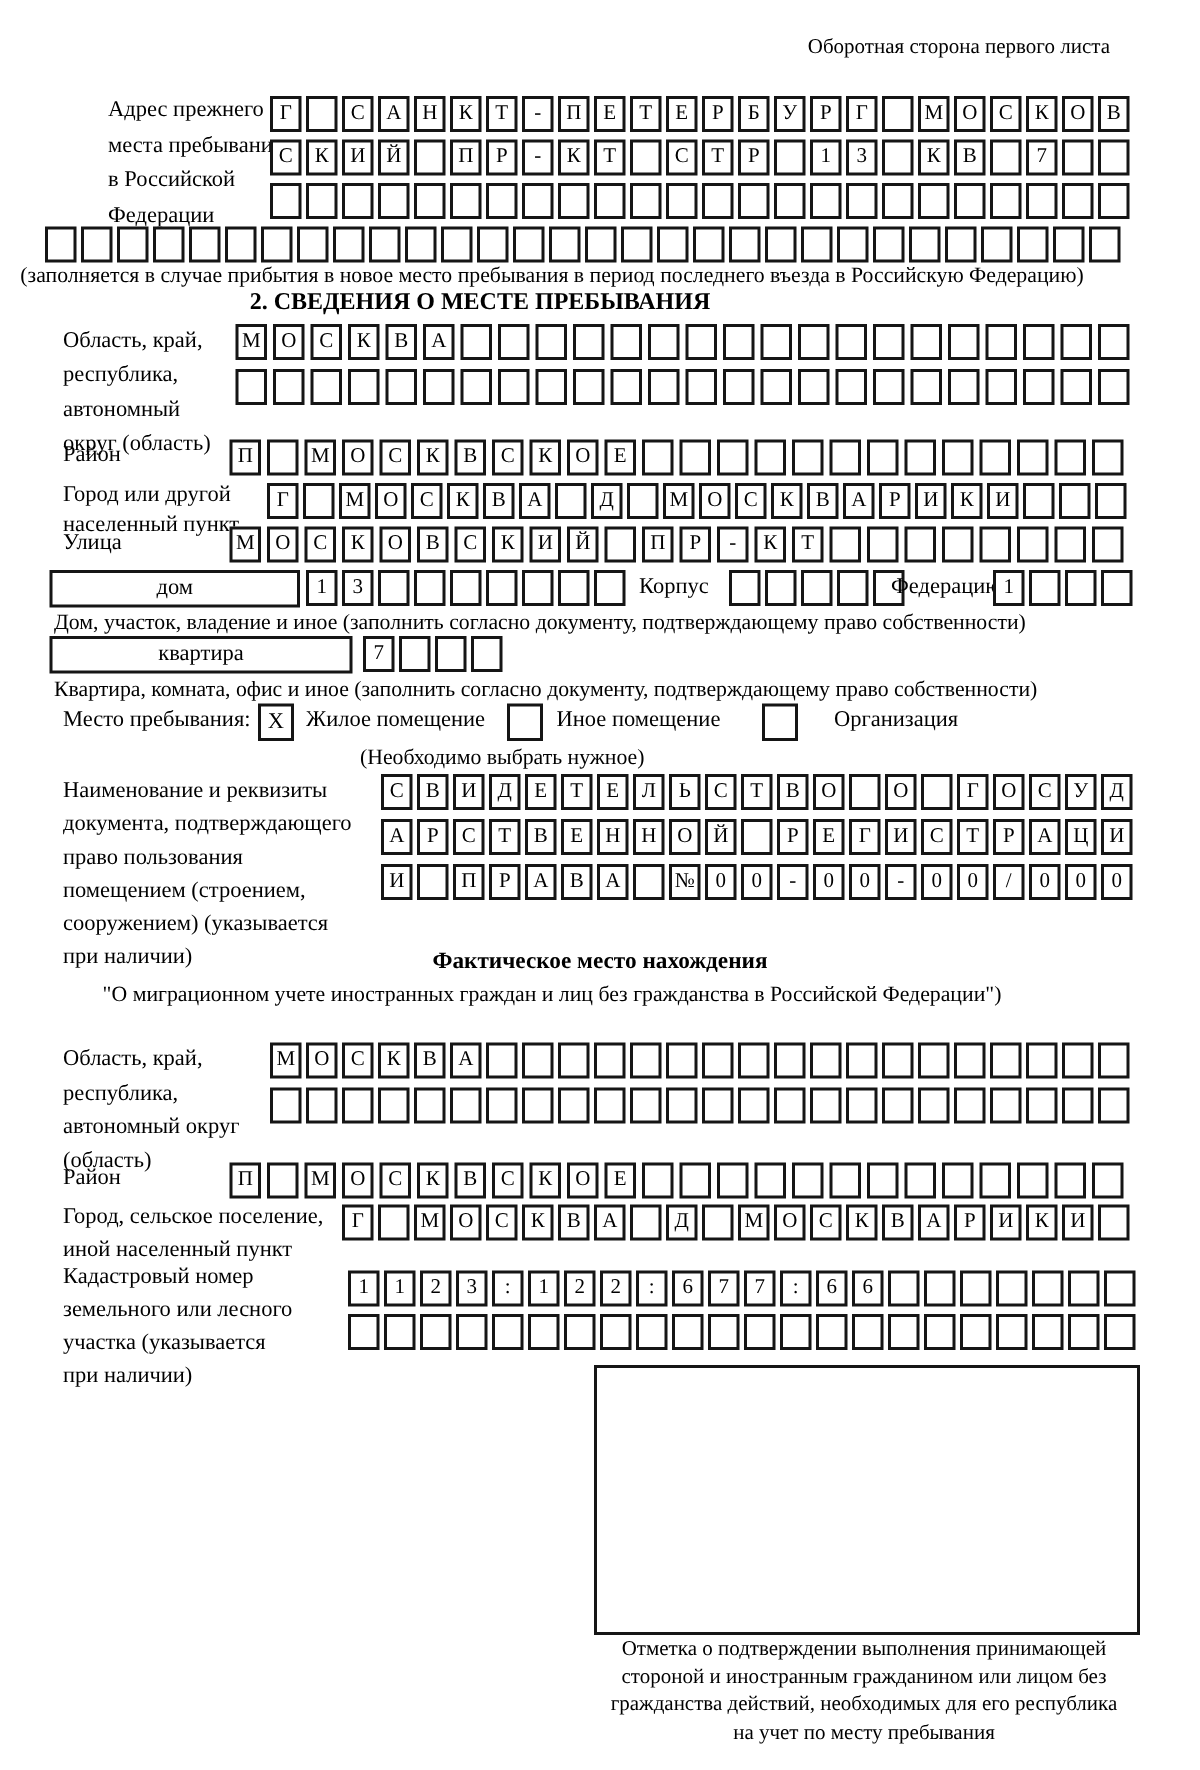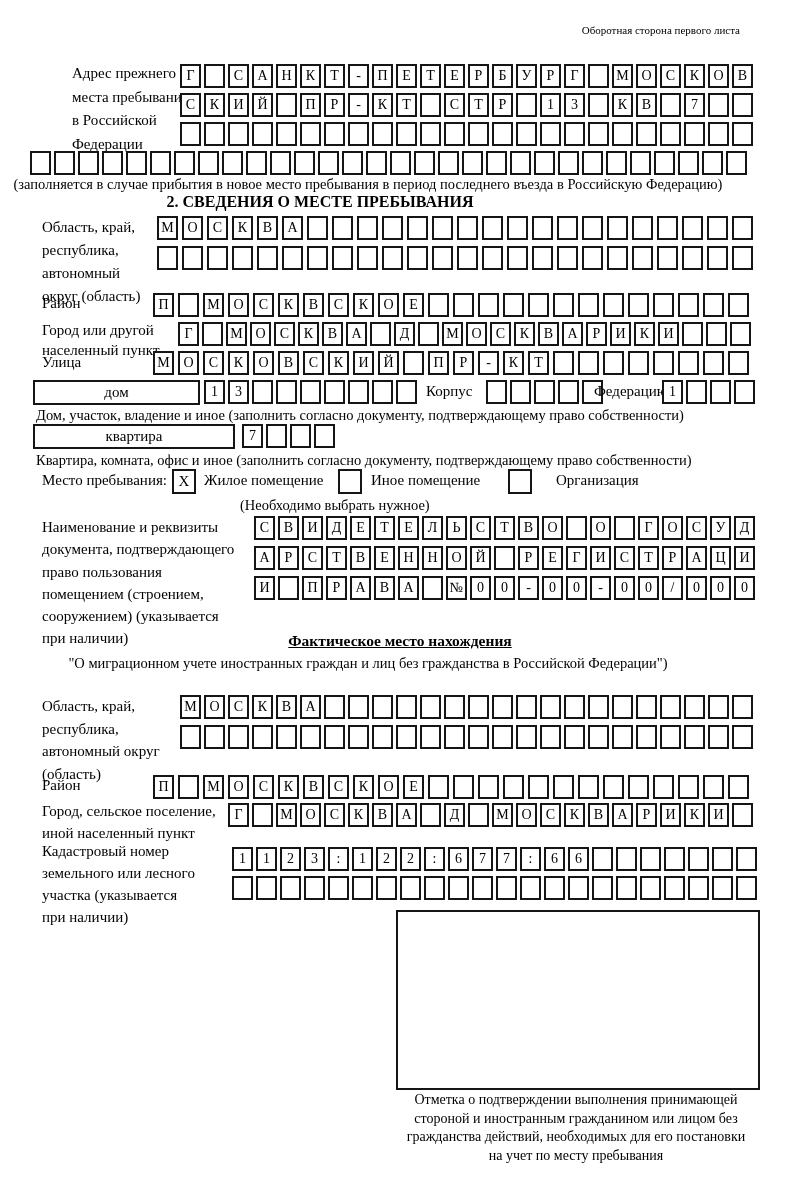--- a/index.html
+++ b/index.html
@@ -1,24 +1,24 @@
 <!DOCTYPE html>
 <html><head>
 <meta charset="utf-8">
 <style>
   html,body{margin:0;padding:0;background:#fff;}
   .sheet{position:relative;width:800px;height:1180px;background:#fff;color:#000;
          font-family:"Liberation Serif","DejaVu Serif",serif;overflow:hidden;}
-  .title{position:absolute;font-size:11px;white-space:nowrap;}
+  .title{position:absolute;font-size:14px;white-space:nowrap;}
   .lbl{position:absolute;font-size:15px;}
   .lbl div{white-space:nowrap;}
   .note{position:absolute;font-size:14.5px;white-space:nowrap;}
   .center{left:0;width:736px;text-align:center;white-space:normal;}
   .heading{position:absolute;left:0;width:640px;text-align:center;font-weight:bold;font-size:16px;}
-  .heading2{position:absolute;left:0;width:800px;text-align:center;font-weight:bold;font-size:15.5px;text-decoration:underline;}
+  .heading2{position:absolute;left:0;width:800px;text-align:center;font-weight:bold;font-size:15.5px;}
   .row{position:absolute;display:flex;}
   .cell{width:21px;height:24px;border:2px solid #151515;box-sizing:border-box;margin-right:3px;
         display:flex;align-items:center;justify-content:center;font-size:14px;flex:none;background:#fff;}
   .g4 .cell{margin-right:4px;}
   .labelbox{position:absolute;height:25px;border:2px solid #151515;box-sizing:border-box;
         display:flex;align-items:center;justify-content:center;font-size:15px;background:#fff;}
   .checkbox{position:absolute;width:24px;height:25px;border:2px solid #151515;box-sizing:border-box;
         display:flex;align-items:center;justify-content:center;font-size:15px;background:#fff;}
   .bigbox{position:absolute;border:2px solid #151515;background:#fff;}
   .caption{position:absolute;font-size:14px;line-height:18.5px;text-align:center;}
@@ -594,17 +594,17 @@
       <span class="cell"></span>
       <span class="cell"></span>
       <span class="cell"></span>
       <span class="cell"></span>
     </div>
 
   <div class="bigbox" style="left:396px;top:910px;width:360px;height:176px;"></div>
   <div class="caption" style="left:386px;top:1091px;width:380px;">
       <div>Отметка о подтверждении выполнения принимающей</div>
       <div>стороной и иностранным гражданином или лицом без</div>
-      <div>гражданства действий, необходимых для его постановки</div>
+      <div>гражданства действий, необходимых для его республика</div>
       <div>на учет по месту пребывания</div>
     </div>
 
 </div>
 
 </body></html>

